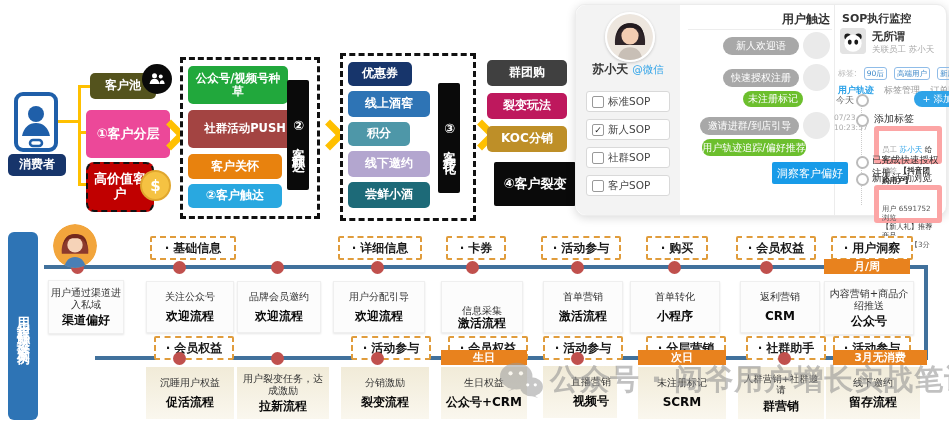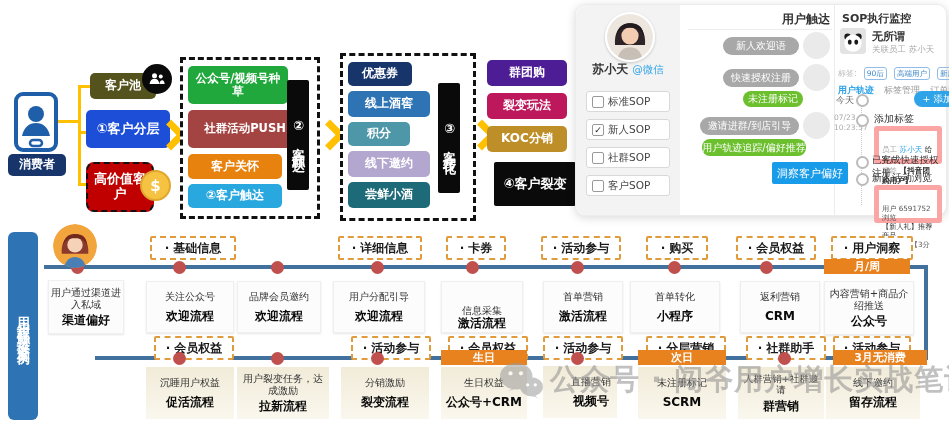--- a/index.html
+++ b/index.html
@@ -67,21 +67,21 @@
   <div class="fb" style="left:90px;top:73px;width:66px;height:26px;background:#54531D;font-size:12px;">客户池</div>
   <div class="abs" style="left:142px;top:64px;width:30px;height:30px;border-radius:50%;background:#0a0a0a;display:flex;align-items:center;justify-content:center;">
     <svg width="20" height="20" viewBox="0 0 24 24" fill="#fff">
       <circle cx="9" cy="8" r="3"></circle>
         <circle cx="16.5" cy="9" r="2.4"></circle>
       <path d="M3 18c.6-4.2 3-6.2 6-6.2s5.4 2 6 6.2z"></path>
       <path d="M14.8 18c.3-3 1.6-4.6 3.4-4.6 1.7 0 2.8 1.5 3 4.6z"></path>
     </svg>
   </div>
 
-  <div class="fb" style="left:86px;top:110px;width:72px;height:38px;background:#1d4ed8;font-size:13px;padding:0 6px;">①客户分层</div>
+  <div class="fb" style="left:86px;top:110px;width:72px;height:48px;background:#ec4899;font-size:13px;padding:0 6px;">①客户分层</div>
 
   <div class="fb" style="left:86px;top:162px;width:56px;height:46px;background:#C00000;border:2.5px dashed #111;border-radius:8px;font-size:13px;padding:0 4px;">高价值客户</div>
   <div class="abs" style="left:140px;top:170px;width:27px;height:27px;border-radius:50%;background:#F5C242;border:2px solid #E0A72E;color:#fff;font-weight:bold;font-size:15px;display:flex;align-items:center;justify-content:center;">$</div>
 
   <div class="chev" style="left:160px;top:124px;"></div>
 
   <div class="ds" style="left:180px;top:57px;width:134px;height:156px;"></div>
   <div class="fb" style="left:188px;top:66px;width:94px;height:38px;background:#21A83C;font-size:11.5px;padding:0 3px;">公众号/视频号种草</div>
   <div class="fb" style="left:188px;top:110px;width:94px;height:38px;background:#A34442;font-size:11.5px;padding:0 10px;">社群活动PUSH</div>
   <div class="fb" style="left:188px;top:154px;width:94px;height:25px;background:#E8820E;font-size:12px;">客户关怀</div>
@@ -93,21 +93,21 @@
   <div class="ds" style="left:340px;top:53px;width:130px;height:162px;"></div>
   <div class="fb" style="left:348px;top:62px;width:64px;height:24px;background:#17356B;font-size:12px;">优惠券</div>
   <div class="fb" style="left:348px;top:91px;width:82px;height:26px;background:#2E74B5;font-size:12px;">线上酒窖</div>
   <div class="fb" style="left:348px;top:122px;width:62px;height:24px;background:#4E97A8;font-size:12px;">积分</div>
   <div class="fb" style="left:348px;top:151px;width:82px;height:26px;background:#B3A6CF;font-size:12px;">线下邀约</div>
   <div class="fb" style="left:348px;top:182px;width:82px;height:26px;background:#1D6A78;font-size:12px;">尝鲜小酒</div>
   <div class="vb" style="left:438px;top:83px;width:22px;height:110px;">③客户转化</div>
 
   <div class="chev" style="left:471px;top:124px;"></div>
 
-  <div class="fb" style="left:487px;top:60px;width:80px;height:26px;background:#4c1d95;font-size:12px;">群团购</div>
+  <div class="fb" style="left:487px;top:60px;width:80px;height:26px;background:#404040;font-size:12px;">群团购</div>
   <div class="fb" style="left:487px;top:93px;width:80px;height:26px;background:#be185d;font-size:12px;">裂变玩法</div>
   <div class="fb" style="left:487px;top:126px;width:80px;height:26px;background:#BE8F28;font-size:12px;">KOC分销</div>
   <div class="fb" style="left:494px;top:162px;width:66px;height:44px;background:#0a0a0a;font-size:13px;padding:0 8px;border-radius:2px;">④客户裂变</div>
 
   <div id="panel">
     <div class="abs" style="left:0;top:0;width:104px;height:210px;background:#F3F3F3;border-radius:10px 0 0 10px;"></div>
     <div class="abs" style="left:29px;top:7px;width:46px;height:46px;border-radius:50%;overflow:hidden;border:2px solid #fff;box-shadow:0 1px 3px rgba(0,0,0,.2);">
       <svg width="46" height="46" viewBox="0 0 40 40">
         <circle cx="20" cy="20" r="20" fill="#EDE6DE"></circle>
         <path d="M7 27c-1-11 4-19 13-19s14 8 13 19" fill="#2E2428"></path>

